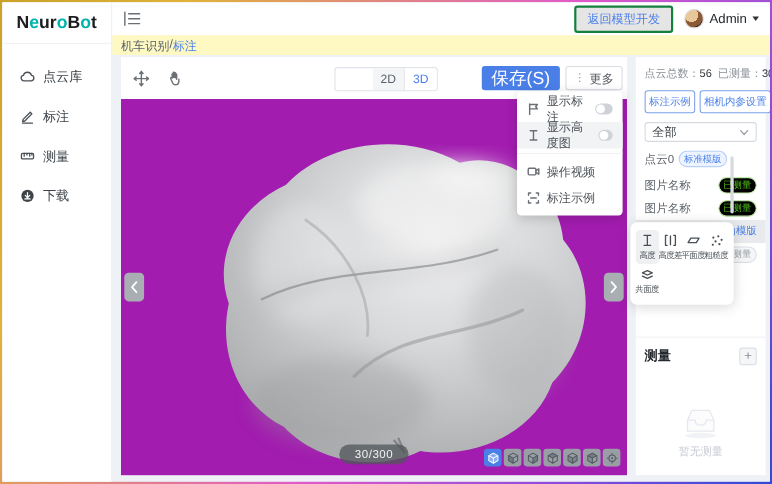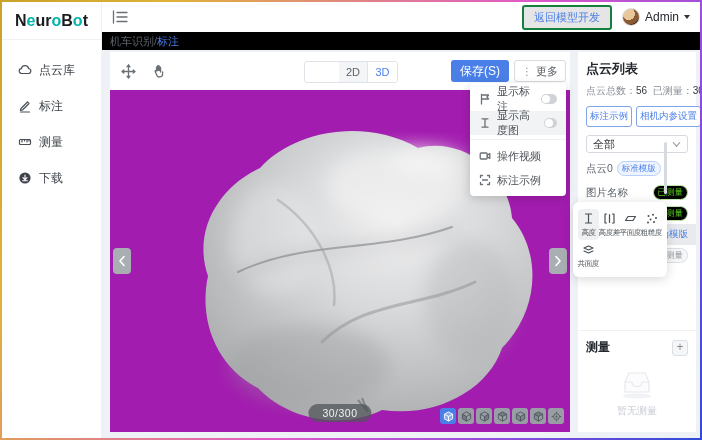--- a/index.html
+++ b/index.html
@@ -26,37 +26,37 @@
   .topbar-right { margin-left:auto; display:flex; align-items:center; gap:10px; }
   .back-btn { border:2px solid #15803d; color:#4a7fe8; background:#e5e5e5; border-radius:3px;
     font-size:11px; padding:3px 10px; cursor:pointer; font-family:Liberation Sans, sans-serif; }
   .user { display:flex; align-items:center; gap:5px; font-size:12px; color:#24292e; cursor:pointer; }
   .avatar { width:18px; height:18px; border-radius:50%;
     background:radial-gradient(circle at 35% 30%,#e8c79a 0 40%,#8a5a34 41% 70%,#4c3420 71%); border:1px solid #ddd; }
   .caret { width:0; height:0; border-left:3.5px solid transparent; border-right:3.5px solid transparent;
     border-top:4px solid #333; }
 
   .breadcrumb { height:18px; display:flex; align-items:center; padding:0 8px;
-    font-size:11px; color:#5c626a; background:#000000; }
+    font-size:11px; color:#5c626a; background:#fef9c3; }
   .breadcrumb .cur { color:#4a7fe8; }
 
   .content { flex:1; display:flex; padding:2px 4px 6px 8px; gap:8px; min-height:0; }
 
   
   .canvas-card { width:460px; flex:0 0 460px; background:#fff; display:flex; flex-direction:column; position:relative; }
   .canvas-toolbar { height:38px; display:flex; align-items:center; padding:0 4px 0 10px; gap:14px; }
   .tool-ic { width:17px; height:17px; cursor:pointer; }
   .seg-group { position:absolute; left:194px; display:flex; border:1px solid #e0e3e8; border-radius:3px; overflow:hidden; top:9px;padding-left:34px; }
   .seg { width:29px; height:20px; display:flex; align-items:center; justify-content:center;
     font-size:11px; cursor:pointer; }
   .seg-2d { background:#f4f5f7; color:#5c626a; border-right:1px solid #e0e3e8; }
   .seg-3d { background:#fff; color:#4a7fe8; }
   .toolbar-right { margin-left:auto; display:flex; gap:5px; align-items:center; }
   .save-btn { background:#4a7fe8; color:#fff; border:none; border-radius:3px; height:22px;
-    padding:0 9px; font-size:12px; cursor:pointer; font-family:inherit;text-align:right; }
+    padding:0 9px; font-size:16px; cursor:pointer; font-family:inherit;text-align:right; }
   .more-btn { background:#fff; color:#555a60; border:1px solid #d9dce1; border-radius:3px; height:22px;
     padding:0 7px; font-size:11px; cursor:pointer; display:flex; align-items:center; gap:4px; font-family:inherit; }
   .more-btn .dots { font-size:10px; color:#8a8f95; }
 
   .viewport { flex:1; background:#a21caf; position:relative; overflow:hidden; }
 
   .nav-arrow { position:absolute; top:50%; transform:translateY(-50%); width:18px; height:26px;
     background:#a9aeb3; border-radius:4px; display:flex; align-items:center; justify-content:center; cursor:pointer; }
   .nav-arrow.left { left:3px; } .nav-arrow.right { right:3px; }
 
@@ -344,21 +344,20 @@
                     <circle class="cb" cx="6" cy="6" r="3.2"></circle>
                     <circle cx="6" cy="6" r="1" fill="#4e565e"></circle>
                     <path class="cb" d="M6 0.8 V2.3 M6 9.7 V11.2 M0.8 6 H2.3 M9.7 6 H11.2"></path>
                   </svg>
                 </div>
           </div>
         </div>
       </div>
 
       <div class="rpanel">
-        <div class="rp-title">点云列表</div>
         <div class="rp-stats"><span>点云总数：</span><b>56</b>&nbsp;&nbsp;<span>已测量：</span><b>30</b></div>
         <div class="rp-btns">
           <button class="rp-btn">标注示例</button>
           <button class="rp-btn">相机内参设置</button>
         </div>
         <div class="rp-select">
           <span>全部</span>
           <svg viewBox="0 0 10 10">
                 <path d="M1.5 3 L5 7 L8.5 3" stroke="#9aa0a6" stroke-width="1.3" fill="none" stroke-linecap="round"></path>
               </svg>

